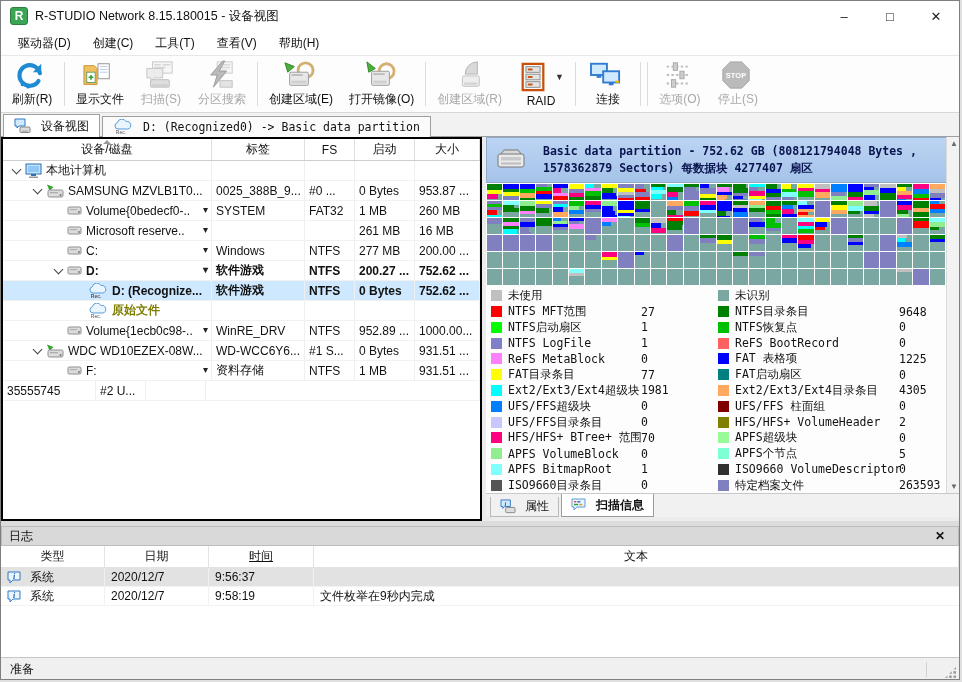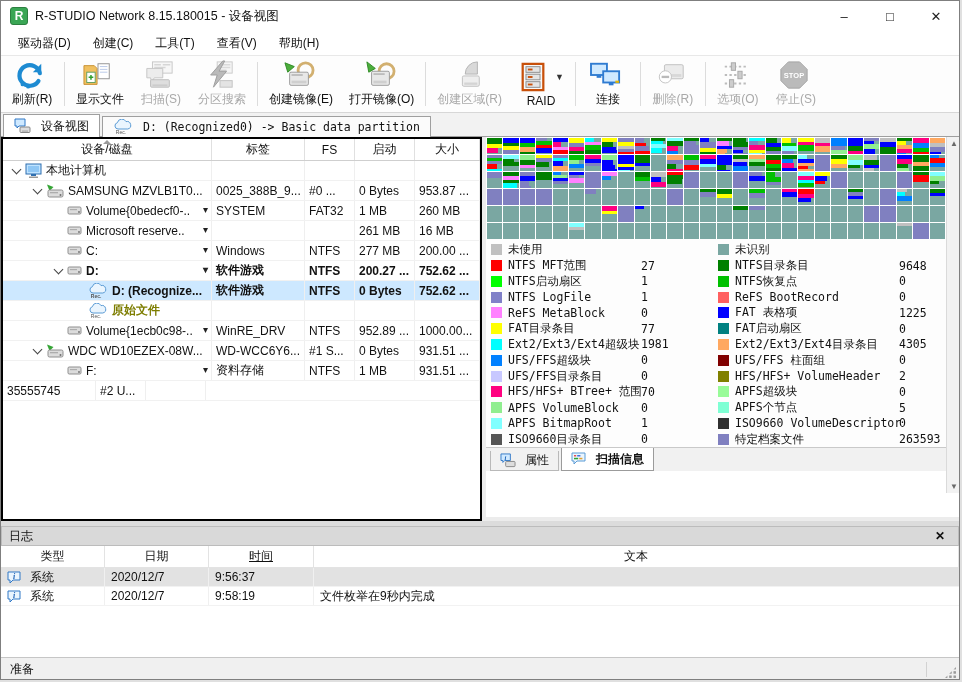--- a/index.html
+++ b/index.html
@@ -179,21 +179,21 @@
           <span class="ticn">
             <svg width="34" height="30" viewBox="0 0 36 32">
               <circle cx="25" cy="11" r="8" fill="none" stroke="#d2b070" stroke-width="3"></circle>
               <rect x="8" y="13" width="20" height="14" rx="1.5" fill="#e8e8e8" stroke="#9a9a9a"></rect>
               <path d="M10 16h12" stroke="#b2b2b2" stroke-width="1.6"></path>
               <rect x="10" y="22" width="16" height="3" fill="#cfcfcf"></rect>
               <path d="M3 3l10 4-7 6z" fill="#4cae3c" stroke="#2f8a24"></path>
             </svg>
           </span>
         </div>
-        <div class="tlabel">创建镜像(E)</div>
+        <div class="tlabel">创建区域(E)</div>
       </div>
       <div class="tbtn">
         <div class="ticon">
           <span class="ticn">
             <svg width="34" height="30" viewBox="0 0 36 32">
               <circle cx="25" cy="12" r="8" fill="none" stroke="#d2b070" stroke-width="3"></circle>
               <rect x="9" y="12" width="19" height="15" rx="1.5" fill="#e8e8e8" stroke="#9a9a9a"></rect>
               <path d="M11 15h12" stroke="#b2b2b2" stroke-width="1.6"></path>
               <rect x="11" y="22" width="14" height="3" fill="#cfcfcf"></rect>
               <path d="M4 2l2 11 7-4z" fill="#4cae3c" stroke="#2f8a24"></path>
@@ -247,33 +247,20 @@
               </g>
               <rect x="8" y="16" width="5" height="3" fill="#2f7bd1"></rect>
               <rect x="21" y="24" width="5" height="3" fill="#2f7bd1"></rect>
               <rect x="28" y="22" width="4" height="2.4" fill="#e8b800"></rect>
             </svg>
           </span>
         </div>
         <div class="tlabel">连接</div>
       </div>
       <div class="tsep"></div>
-      <div class="tbtn disabled">
-        <div class="ticon">
-          <span class="ticn">
-            <svg width="32" height="30" viewBox="0 0 34 32">
-              <rect x="10" y="5" width="20" height="15" rx="1.5" fill="#ebebeb" stroke="#bfbfbf"></rect>
-              <rect x="12" y="15" width="16" height="3" fill="#d8d8d8"></rect>
-              <circle cx="11" cy="18" r="6.5" fill="#fff" stroke="#c2c2c2"></circle>
-              <rect x="7" y="16.8" width="8" height="2.5" fill="#bababa"></rect>
-            </svg>
-          </span>
-        </div>
-        <div class="tlabel">删除(R)</div>
-      </div>
       <div class="tsep"></div>
       <div class="tbtn disabled">
         <div class="ticon">
           <span class="ticn">
             <svg width="30" height="30" viewBox="0 0 32 32">
               <g stroke="#bcbcbc" stroke-width="2">
                 <path d="M4 7h24" stroke-dasharray="2.5 2.5"></path>
                 <path d="M4 16h24" stroke-dasharray="2.5 2.5"></path>
                 <path d="M4 25h24" stroke-dasharray="2.5 2.5"></path>
               </g>
@@ -537,20 +524,33 @@
           <div class="trow">
             <div class="c" style="width: 93px;">35555745</div>
             <div class="c" style="width: 50px;">#2 U...</div>
             <div class="c" style="width: 60px;"></div>
             <div class="c" style="flex: 1 1 0%;"></div>
           </div>
         </div>
     </div>
 
     <div class="rightpanel">
+      <div class="rhead">
+        <span class="ticn" id="rhead-icon">
+            <span class="ticn">
+              <svg width="32" height="24" viewBox="0 0 32 24">
+                <path d="M6 6l3-4h14l3 4" fill="#d8d8d8" stroke="#787878"></path>
+                <rect x="3" y="6" width="26" height="13" rx="2" fill="#e9e9e9" stroke="#787878"></rect>
+                <rect x="6" y="9" width="20" height="3.5" rx="1" fill="#c9c9c9"></rect>
+                <rect x="6" y="14.5" width="20" height="2" fill="#bdbdbd"></rect>
+              </svg>
+            </span>
+          </span>
+        <span>Basic data partition - 752.62 GB (808121794048 Bytes , 1578362879 Sectors) 每数据块 4277407 扇区</span>
+      </div>
       <div class="bmap" id="bmap">
           <div class="cell" style="background: rgb(122, 167, 162);">
             <div style="height: 3px; background: rgb(0, 128, 0);"></div>
             <div style="height: 3px; background: rgb(0, 128, 0);"></div>
             <div style="height: 4px; background: rgb(255, 255, 0);"></div>
             <div style="height: 5px; background: rgb(255, 0, 128); width: 73%;"></div>
           </div>
           <div class="cell" style="background: rgb(122, 167, 162);">
             <div style="height: 5px; background: rgb(0, 0, 255);"></div>
             <div style="height: 3px; background: rgb(0, 128, 0);"></div>

